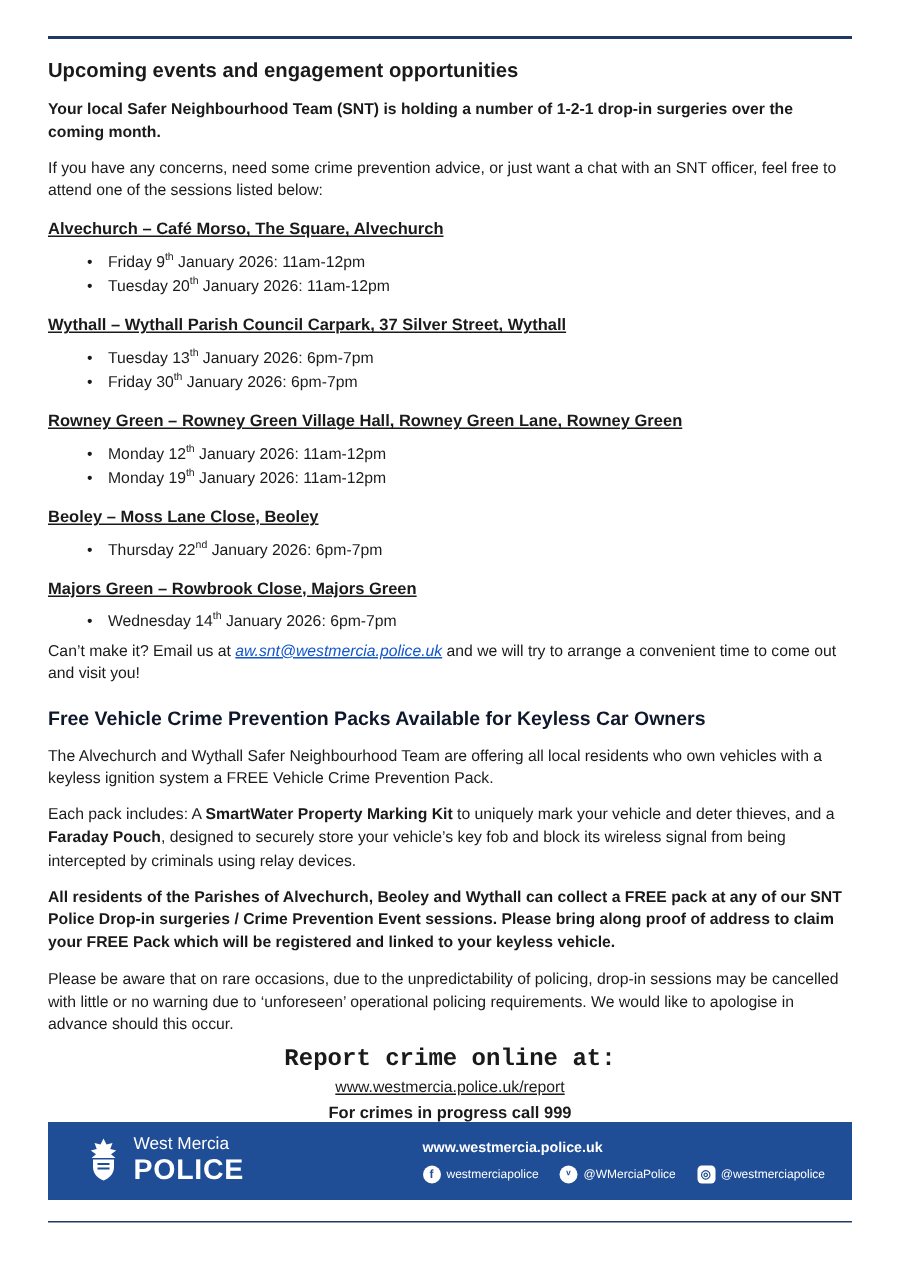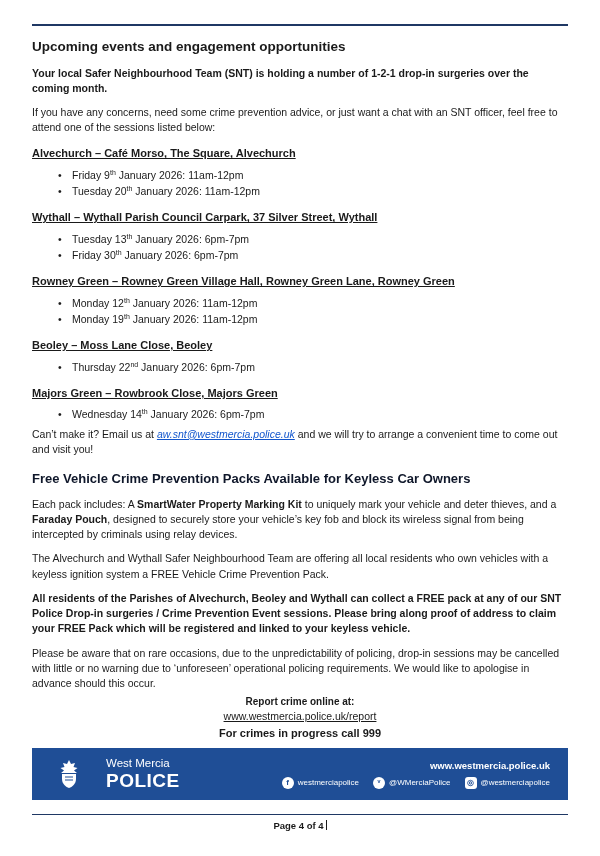--- a/index.html
+++ b/index.html
@@ -90,23 +90,24 @@
   .inline-bold { font-weight: bold; }
 
   .report {
     position: absolute;
     left: 32px;
     top: 694px;
     width: 536px;
     text-align: center;
   }
   .report .line1 {
-    font-size: 10px;
+    font-size: 16px;
     font-weight: bold;
     line-height: 1.5;
+    font-family: Liberation Mono, monospace;
   }
   .report .line2 {
     font-size: 10.5px;
     line-height: 1.5;
     text-decoration: underline;
   }
   .report .line3 {
     font-size: 11px;
     font-weight: bold;
     line-height: 1.5;
@@ -121,22 +122,21 @@
     background: #1f4e96;
     color: #ffffff;
     display: flex;
     align-items: center;
     justify-content: space-between;
     box-sizing: border-box;
     padding: 0 18px 0 26px;
   }
   .brand {
     display: flex;
-    align-items: center;
-    gap: 26px;
+    gap: 9px;
   }
   .crest {
     width: 22px;
     height: 30px;
     position: relative;
   }
   .brand-text {
     line-height: 1;
   }
   .brand-text .wm {
@@ -145,21 +145,21 @@
     display: block;
     margin-bottom: 2px;
   }
   .brand-text .pol {
     font-size: 19px;
     font-weight: bold;
     letter-spacing: 0.5px;
     display: block;
   }
   .footer-right {
-    text-align: right;
+    text-align: left;
   }
   .footer-url {
     font-size: 9.5px;
     font-weight: bold;
     margin-bottom: 6px;
   }
   .socials {
     display: flex;
     align-items: center;
     gap: 14px;
@@ -248,23 +248,23 @@
         <div class="venue">Majors Green – Rowbrook Close, Majors Green</div>
         <ul>
           <li><span>Wednesday 14</span><sup>th</sup><span> January 2026: 6pm-7pm</span></li>
         </ul>
       </div>
 
     <p><span>Can’t make it? Email us at </span><a class="email" href="#">aw.snt@westmercia.police.uk</a><span> and we will try to arrange a convenient time to come out and visit you!</span></p>
 
     <h2 class="section-title">Free Vehicle Crime Prevention Packs Available for Keyless Car Owners</h2>
 
+    <p>The Alvechurch and Wythall Safer Neighbourhood Team are offering all local residents who own vehicles with a keyless ignition system a FREE Vehicle Crime Prevention Pack.</p>
+
     <p><span>Each pack includes: A </span><span class="inline-bold">SmartWater Property Marking Kit</span><span> to uniquely mark your vehicle and deter thieves, and a </span><span class="inline-bold">Faraday Pouch</span><span>, designed to securely store your vehicle’s key fob and block its wireless signal from being intercepted by criminals using relay devices.</span></p>
-
-    <p>The Alvechurch and Wythall Safer Neighbourhood Team are offering all local residents who own vehicles with a keyless ignition system a FREE Vehicle Crime Prevention Pack.</p>
 
     <p class="bold">All residents of the Parishes of Alvechurch, Beoley and Wythall can collect a FREE pack at any of our SNT Police Drop-in surgeries / Crime Prevention Event sessions. Please bring along proof of address to claim your FREE Pack which will be registered and linked to your keyless vehicle.</p>
 
     <p>Please be aware that on rare occasions, due to the unpredictability of policing, drop-in sessions may be cancelled with little or no warning due to ‘unforeseen’ operational policing requirements. We would like to apologise in advance should this occur.</p>
   </div>
 
   <div class="report">
     <div class="line1">Report crime online at:</div>
     <div class="line2">www.westmercia.police.uk/report</div>
     <div class="line3">For crimes in progress call 999</div>
@@ -297,15 +297,14 @@
           </span>
           <span class="social">
             <span class="sicon sq">◎</span>
             <span>@westmerciapolice</span>
           </span>
         </div>
     </div>
   </div>
 
   <div class="bottom-rule"></div>
-  <div class="page-num"><span>Page 4 of 4</span><span class="caret"></span></div>
 
 </div>
 
 </body></html>

